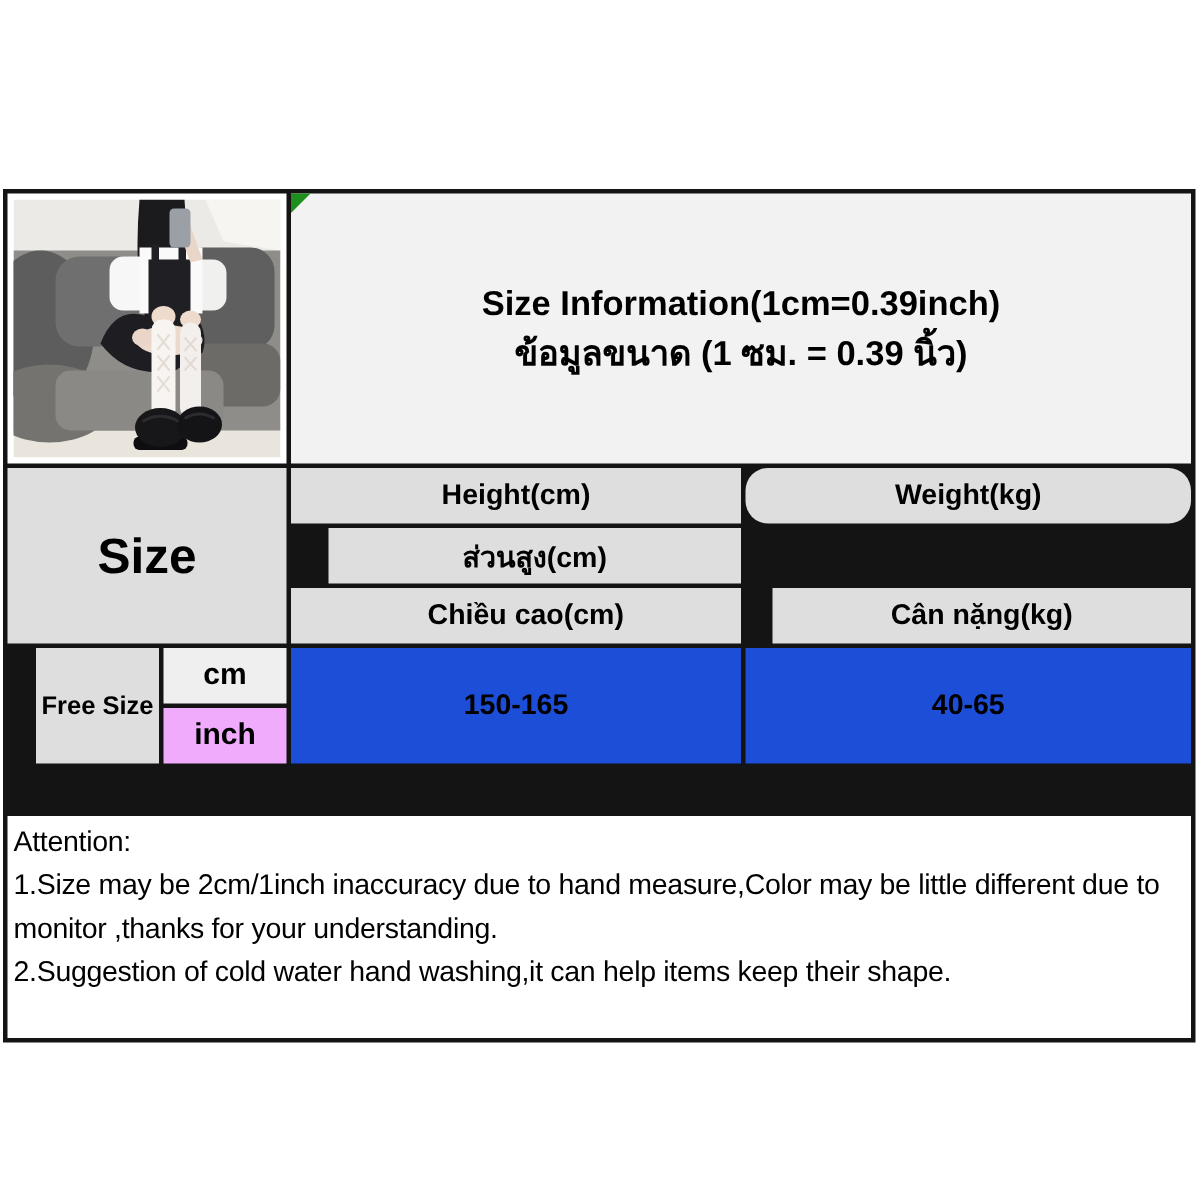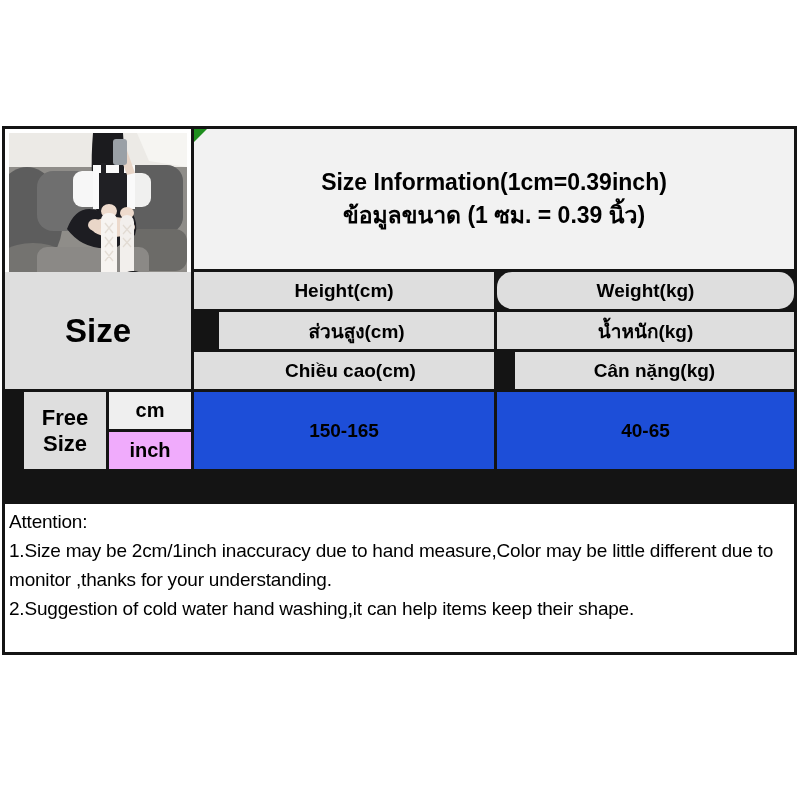--- a/index.html
+++ b/index.html
@@ -7,21 +7,21 @@
     width:800px;height:800px;background:#ffffff;position:relative;
     font-family:"Liberation Sans", sans-serif;color:#000;
     -webkit-font-smoothing:antialiased;
   }
   .sheet{
     position:absolute;left:2px;top:126px;width:789px;
     background:#141414;padding:3px;
     display:flex;flex-direction:column;gap:3px;
   }
   
-  .top-row{display:flex;gap:3px;height:140px;}
+  .top-row{display:flex;gap:3px;height:180px;}
   .photo-cell{
     width:186px;height:180px;background:#ffffff;box-sizing:border-box;
     padding:4px;flex:none;
   }
   .photo-cell svg{display:block;width:100%;height:100%;}
   .title-cell{
     flex:1;background:#f2f2f2;position:relative;
     display:flex;flex-direction:column;justify-content:center;align-items:center;
     gap:8px;
   }
@@ -42,21 +42,21 @@
     text-align:center;font-weight:bold;font-size:19px;background:#1d4ed8;
   }
   .hdr{background:#dedede;}
   .size-cell{grid-column:1 / 3;grid-row:1 / 4;font-size:33px;background:#dedede;}
   .c-h1{grid-column:3;grid-row:1;}
   .c-w1{grid-column:4;grid-row:1;border-radius:15px;}
   .c-h2{grid-column:3;grid-row:2;margin-left:25px;}
   .c-w2{grid-column:4;grid-row:2;}
   .c-h3{grid-column:3;grid-row:3;padding-left:13px;}
   .c-w3{grid-column:4;grid-row:3;margin-left:18px;}
-  .freesize-cell{grid-column:1;grid-row:4 / 6;font-size:22px;background:#dedede;margin-left:19px;}
+  .freesize-cell{grid-column:1;grid-row:4 / 6;font-size:17px;background:#dedede;margin-left:19px;}
   .unit-cm{grid-column:2;grid-row:4;background:#efefef;font-size:20px;}
   .unit-inch{grid-column:2;grid-row:5;background:#f0abfc;font-size:20px;}
   .val-height{grid-column:3;grid-row:4 / 6;}
   .val-weight{grid-column:4;grid-row:4 / 6;}
   
   .attention{
     background:#ffffff;height:148px;box-sizing:border-box;
     padding:3px 5px 0 4px;font-size:19px;line-height:29px;
     letter-spacing:-0.2px;
     margin-top:32px;
@@ -123,21 +123,20 @@
       <div class="title-line">ข้อมูลขนาด (1 ซม. = 0.39 นิ้ว)</div>
     </div>
   </div>
 
   <div class="grid">
     <div class="cell size-cell">Size</div>
 
     <div class="cell hdr c-h1">Height(cm)</div>
     <div class="cell hdr c-w1">Weight(kg)</div>
     <div class="cell hdr c-h2">ส่วนสูง(cm)</div>
-    <div class="cell hdr c-w2">น้ำหนัก(kg)</div>
     <div class="cell hdr c-h3">Chiều cao(cm)</div>
     <div class="cell hdr c-w3">Cân nặng(kg)</div>
 
     <div class="cell freesize-cell">Free Size</div>
     <div class="cell unit-cm">cm</div>
     <div class="cell unit-inch">inch</div>
     <div class="cell val-height">150-165</div>
     <div class="cell val-weight">40-65</div>
   </div>
 

